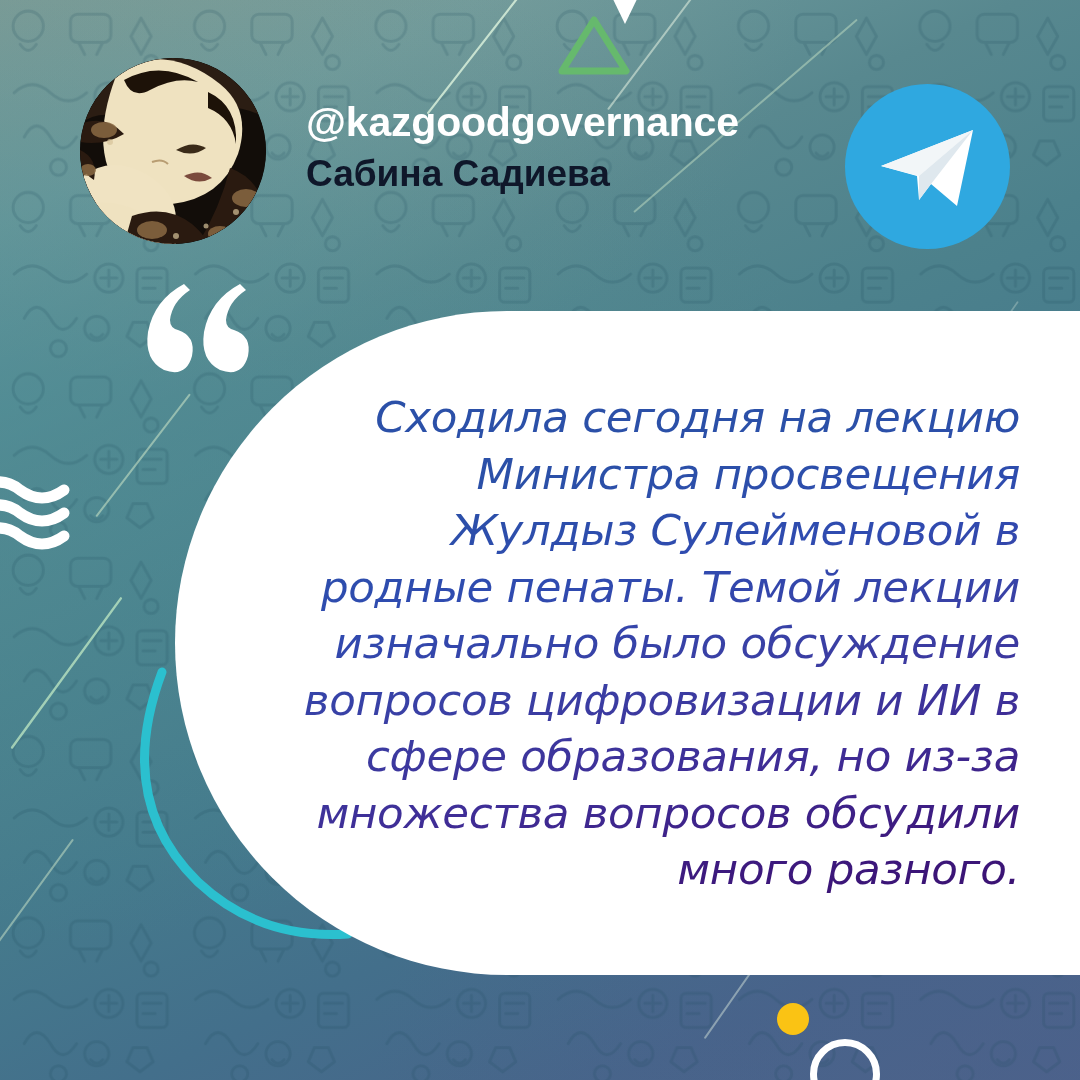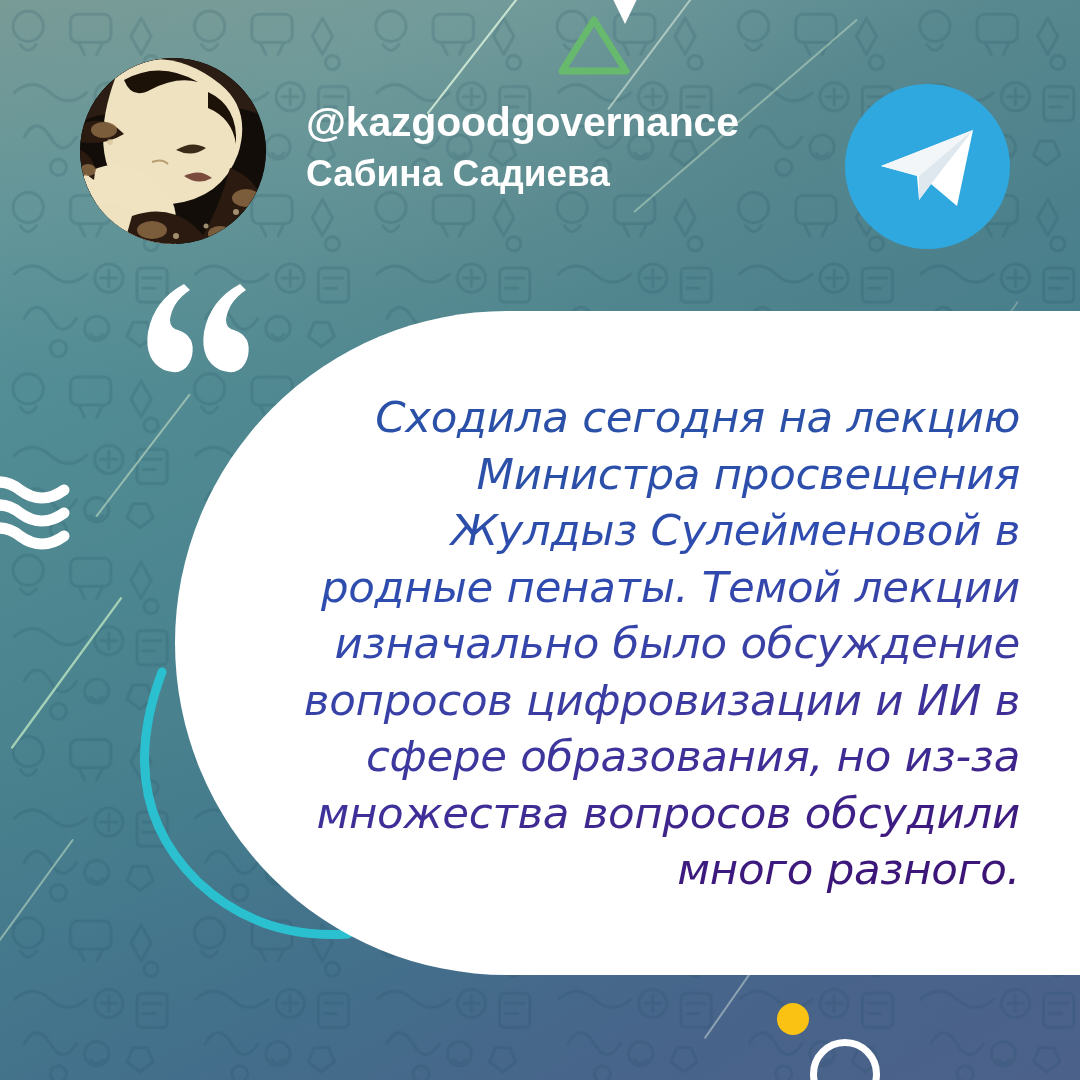--- a/index.html
+++ b/index.html
@@ -110,21 +110,21 @@
     font-weight: bold;
     color: #ffffff;
     letter-spacing: -0.2px;
     line-height: 1.18;
     margin: 0;
     white-space: nowrap;
   }
   .fullname {
     font-size: 37px;
     font-weight: bold;
-    color: #ffffff;
+    color: #0f172a;
     line-height: 1.18;
     margin: 6px 0 0 0;
     white-space: nowrap;
   }
 
   .tg-logo {
     position: absolute;
     left: 845px; top: 84px;
     width: 165px; height: 165px;
   }

